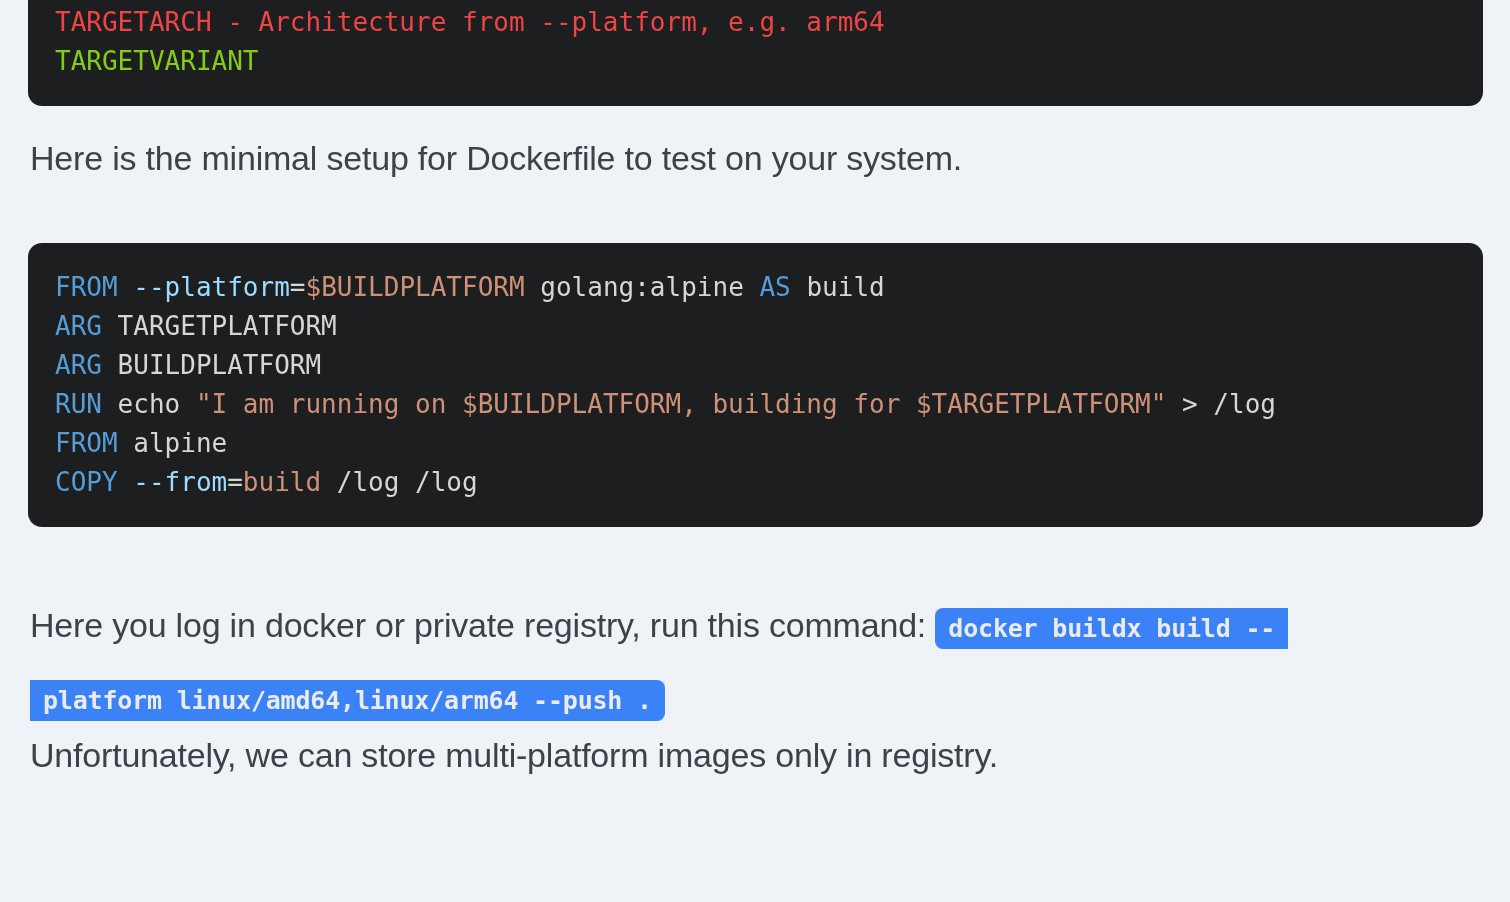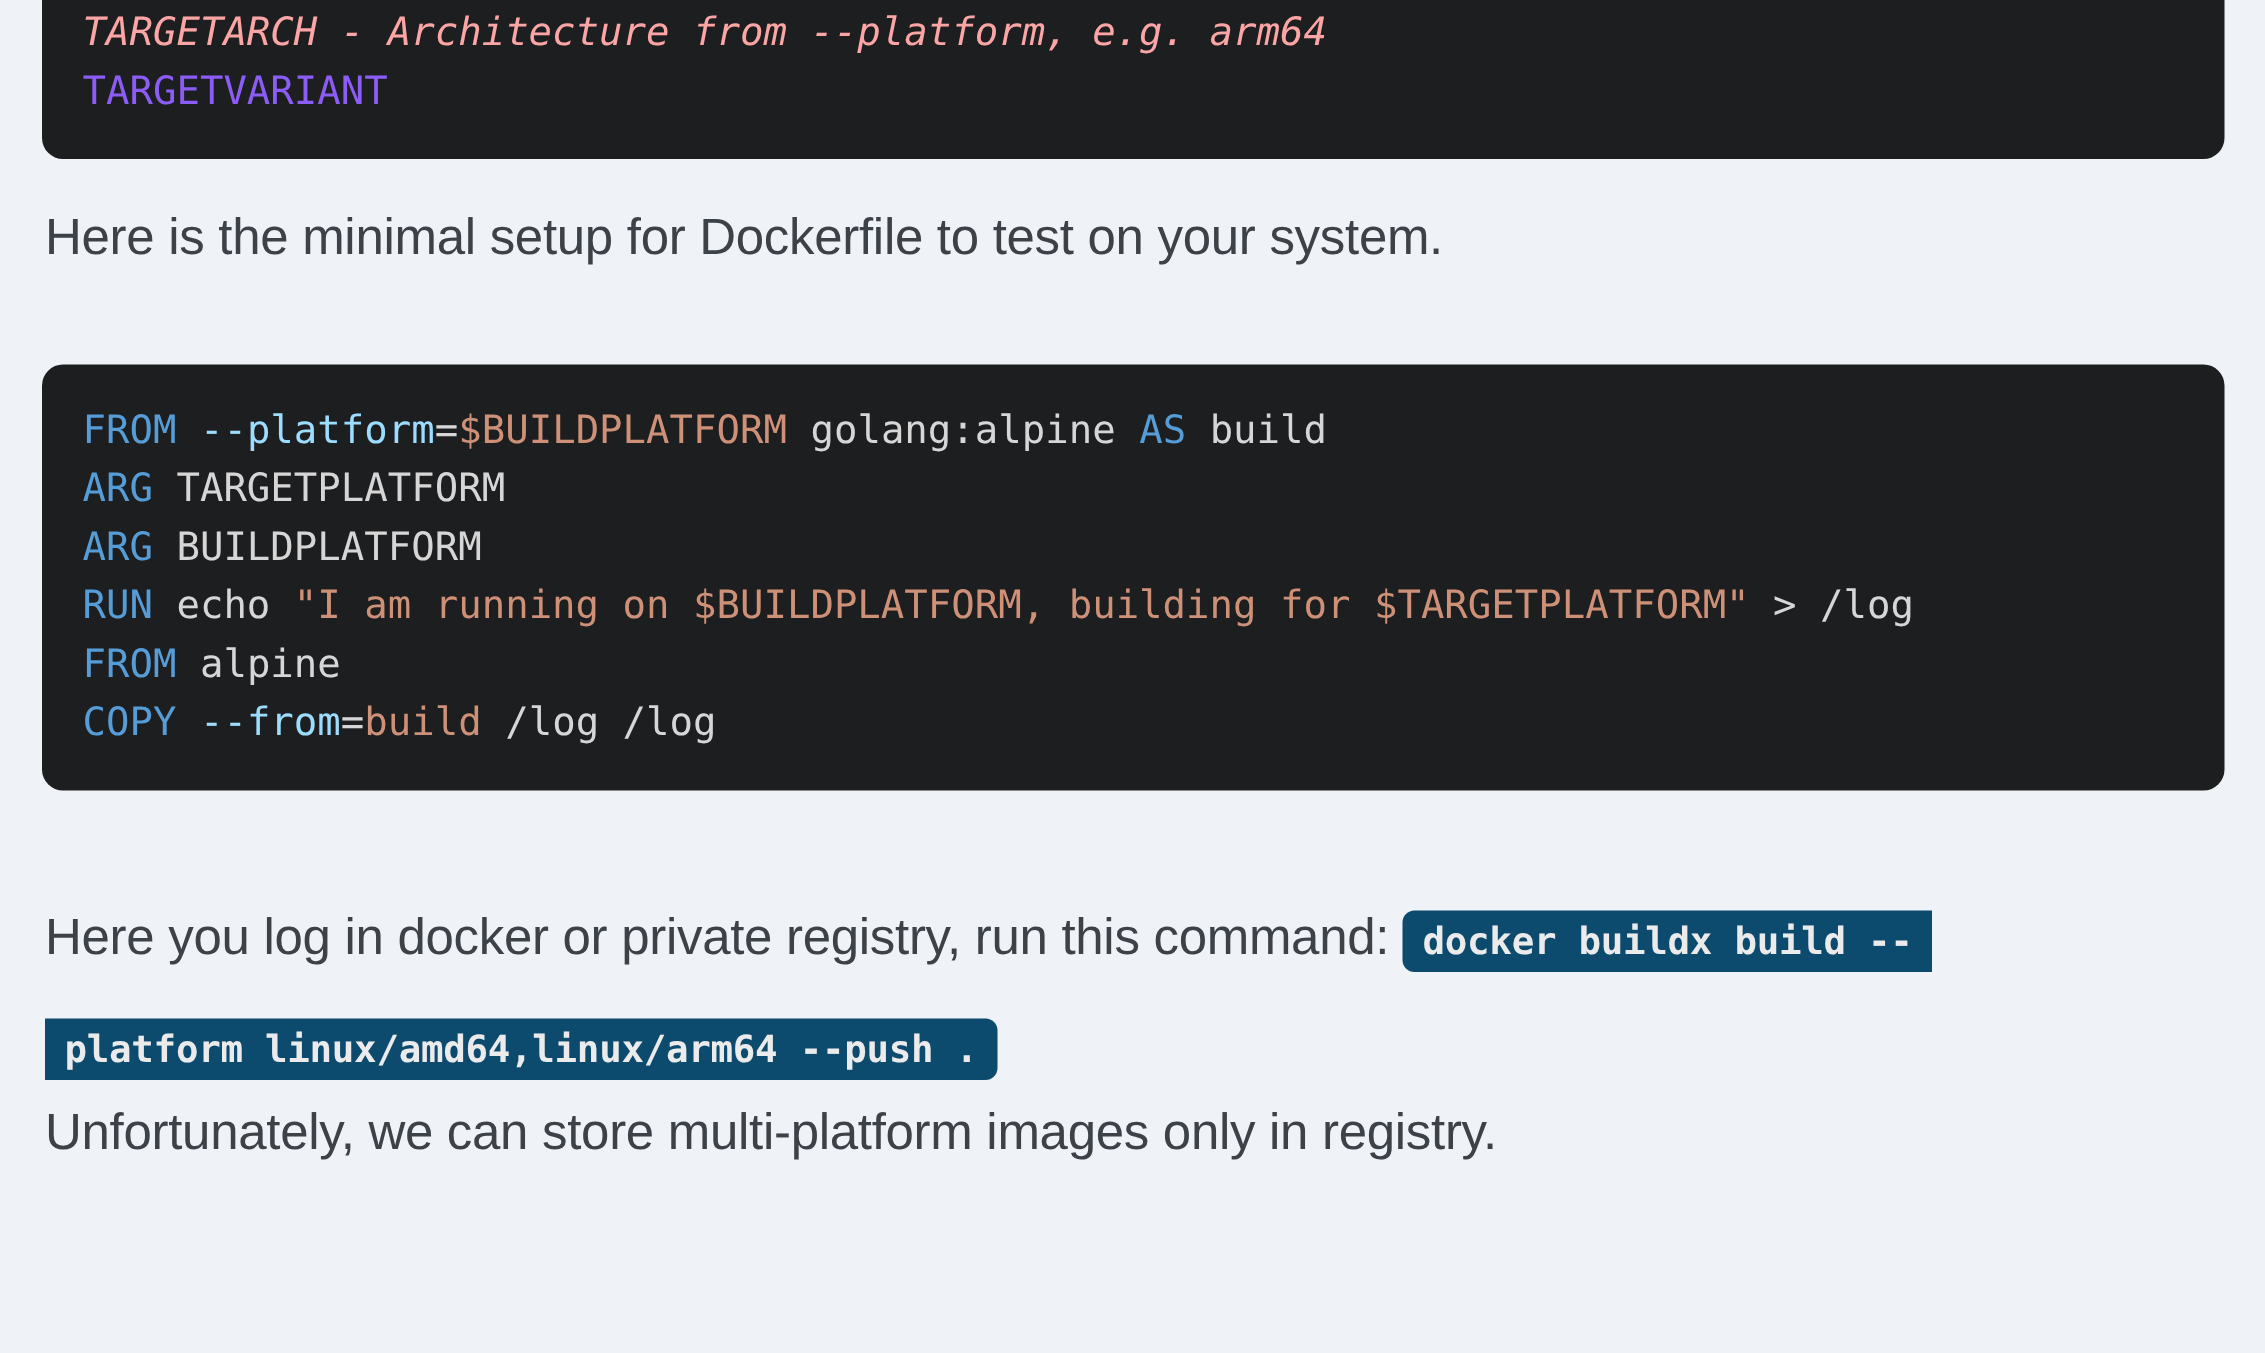--- a/index.html
+++ b/index.html
@@ -34,37 +34,37 @@
     color: #3d4249;
     font-size: 34px;
     line-height: 44px;
     letter-spacing: -0.2px;
   }
   .para-1 { margin-top: 30px; }
   .para-2 { margin-top: 62px; line-height: 72px; }
   .para-3 { }
   .inline-code {
     display: inline-block;
-    background: #0c4a6e;
+    background: #3b82f6;
     color: #ebebeb;
     font-family: "DejaVu Sans Mono", "Liberation Mono", monospace;
     font-weight: bold;
     font-size: 25px;
     line-height: 29px;
     padding: 6px 13px;
     white-space: pre;
   }
   .inline-code-start { border-radius: 8px 0 0 8px; }
   .inline-code-end   { border-radius: 0 8px 8px 0; }
   .code-line { white-space: pre; }
 </style>
 </head>
 <body>
 
-<div class="code-block code-block-top"><div class="code-line"><span style="color: #fca5a5; font-style: italic;">TARGETARCH - Architecture from --platform, e.g. arm64</span></div><div class="code-line"><span style="color: #8b5cf6;">TARGETVARIANT</span></div></div>
+<div class="code-block code-block-top"><div class="code-line"><span style="color: #ef4444;">TARGETARCH - Architecture from --platform, e.g. arm64</span></div><div class="code-line"><span style="color: #84cc16;">TARGETVARIANT</span></div></div>
 
 <p class="para para-1">Here is the minimal setup for Dockerfile to test on your system.</p>
 
 <div class="code-block code-block-dockerfile"><div class="code-line"><span style="color: rgb(86, 156, 214);">FROM</span><span style="color: rgb(214, 214, 214);"> </span><span style="color: rgb(156, 220, 254);">--platform</span><span style="color: rgb(214, 214, 214);">=</span><span style="color: rgb(206, 145, 120);">$BUILDPLATFORM</span><span style="color: rgb(214, 214, 214);"> golang:alpine </span><span style="color: rgb(86, 156, 214);">AS</span><span style="color: rgb(214, 214, 214);"> build</span></div><div class="code-line"><span style="color: rgb(86, 156, 214);">ARG</span><span style="color: rgb(214, 214, 214);"> TARGETPLATFORM</span></div><div class="code-line"><span style="color: rgb(86, 156, 214);">ARG</span><span style="color: rgb(214, 214, 214);"> BUILDPLATFORM</span></div><div class="code-line"><span style="color: rgb(86, 156, 214);">RUN</span><span style="color: rgb(214, 214, 214);"> echo </span><span style="color: rgb(206, 145, 120);">"I am running on $BUILDPLATFORM, building for $TARGETPLATFORM"</span><span style="color: rgb(214, 214, 214);"> &gt; /log</span></div><div class="code-line"><span style="color: rgb(86, 156, 214);">FROM</span><span style="color: rgb(214, 214, 214);"> alpine</span></div><div class="code-line"><span style="color: rgb(86, 156, 214);">COPY</span><span style="color: rgb(214, 214, 214);"> </span><span style="color: rgb(156, 220, 254);">--from</span><span style="color: rgb(214, 214, 214);">=</span><span style="color: rgb(206, 145, 120);">build</span><span style="color: rgb(214, 214, 214);"> /log /log</span></div></div>
 
 <p class="para para-2"><span>Here you log in docker or private registry, run this command:</span> <span class="inline-code inline-code-start">docker buildx build --</span><br><span class="inline-code inline-code-end">platform linux/amd64,linux/arm64 --push .</span></p>
 
 <p class="para para-3">Unfortunately, we can store multi-platform images only in registry.</p>
 
 </body></html>

